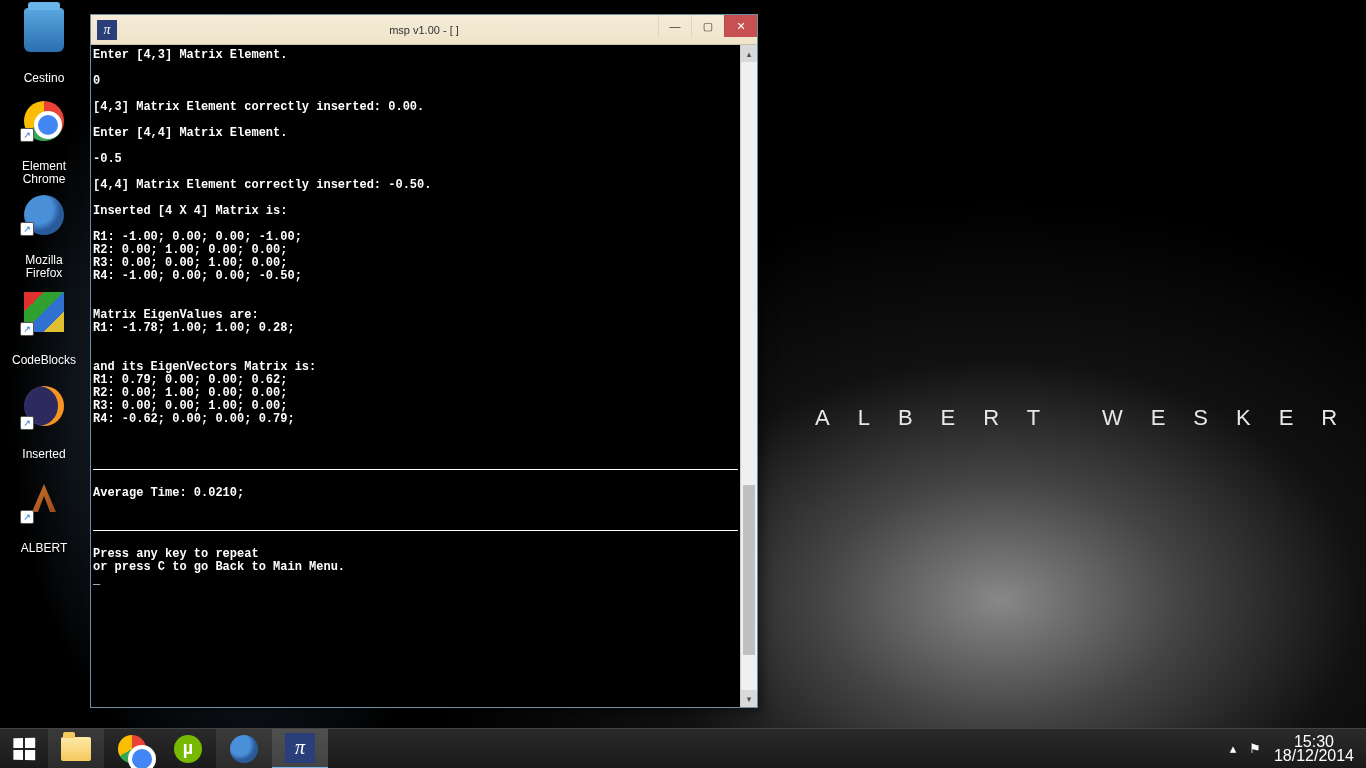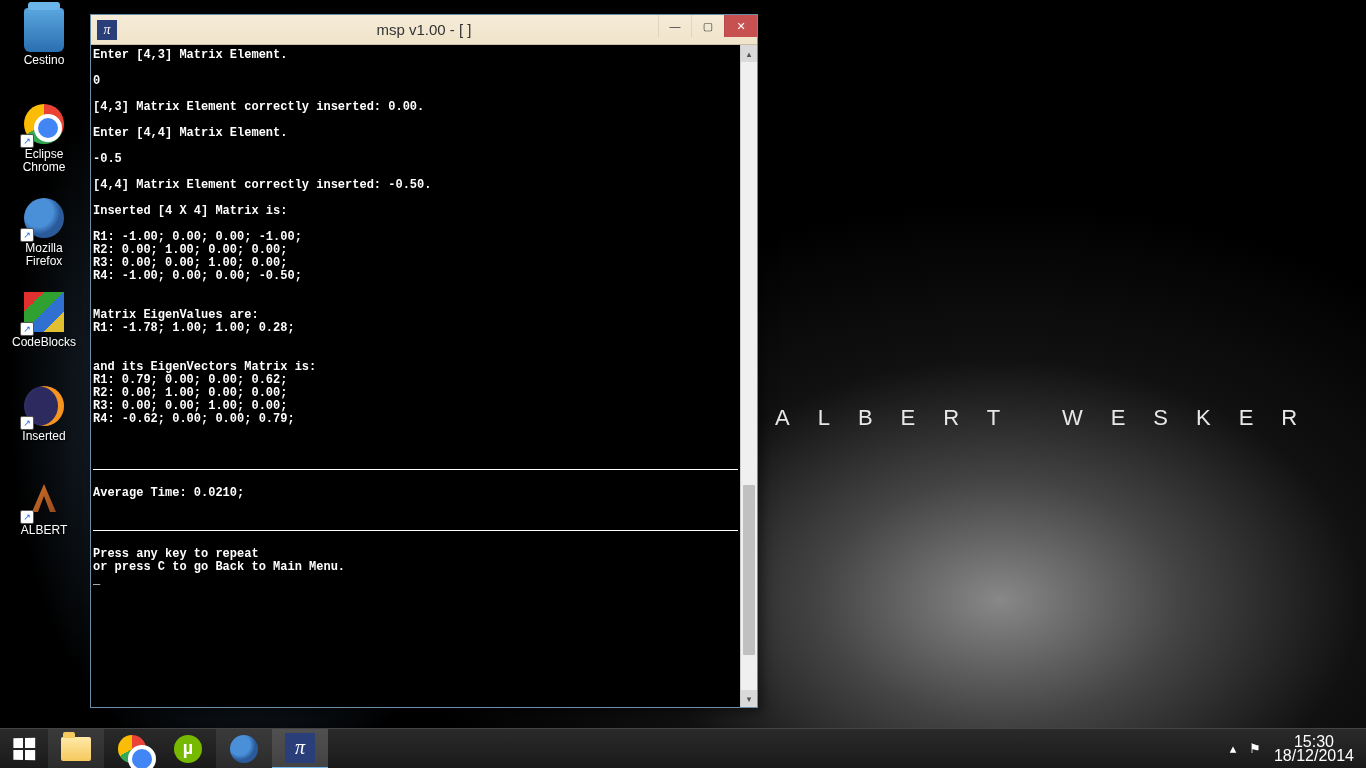--- a/index.html
+++ b/index.html
@@ -16,21 +16,21 @@
     position: absolute;
     inset: 0;
     background: radial-gradient(ellipse 600px 400px at 1000px 600px, #888 0%, #444 30%, #111 60%, #000 100%),
                 radial-gradient(ellipse 300px 500px at 250px 400px, #2a3848 0%, #1a2530 40%, #000 80%),
                 linear-gradient(180deg, #0a1218 0%, #000 50%, #05080b 100%);
     background-blend-mode: screen, normal, normal;
   }
   .wallpaper-text {
     position: absolute;
     top: 405px;
-    left: 775px;
+    left: 815px;
     color: #e8e8e8;
     font-size: 22px;
     letter-spacing: 28px;
     font-weight: 300;
     white-space: nowrap;
     font-family: Arial, sans-serif;
   }
   
   .desktop-icons {
     position: absolute;
@@ -54,21 +54,21 @@
     display: flex;
     align-items: center;
     justify-content: center;
     position: relative;
   }
   .di .label {
     color: #fff;
     font-size: 12px;
     text-align: center;
     text-shadow: 1px 1px 2px #000;
-    margin-top: 0;
+    margin-top: 18px;
     line-height: 13px;
   }
   .shortcut-arrow {
     position: absolute;
     bottom: 0;
     left: 0;
     width: 14px;
     height: 14px;
     background: #fff;
     border: 1px solid #555;
@@ -108,21 +108,21 @@
     justify-content: center;
     color: #fff;
     font-size: 14px;
     font-style: italic;
     font-family: Georgia, serif;
   }
   .titlebar .title {
     position: absolute;
     left: 50%;
     transform: translateX(-50%);
-    font-size: 15px;
+    font-size: 11px;
     color: #333;
   }
   .win-controls {
     position: absolute;
     right: 0;
     top: 0;
     display: flex;
     height: 22px;
   }
   .win-btn {
@@ -336,21 +336,21 @@
     <div class="icon-box">
         <div class="bin-icon"></div>
       </div>
     <div class="label">Cestino</div>
   </div>
   <div class="di">
     <div class="icon-box">
         <div class="chrome-icon"></div>
         <div class="shortcut-arrow">↗</div>
       </div>
-    <div class="label">Eclipse Chrome</div>
+    <div class="label">Element Chrome</div>
   </div>
   <div class="di">
     <div class="icon-box">
         <div class="firefox-icon"></div>
         <div class="shortcut-arrow">↗</div>
       </div>
     <div class="label">Mozilla Firefox</div>
   </div>
   <div class="di">
     <div class="icon-box">

